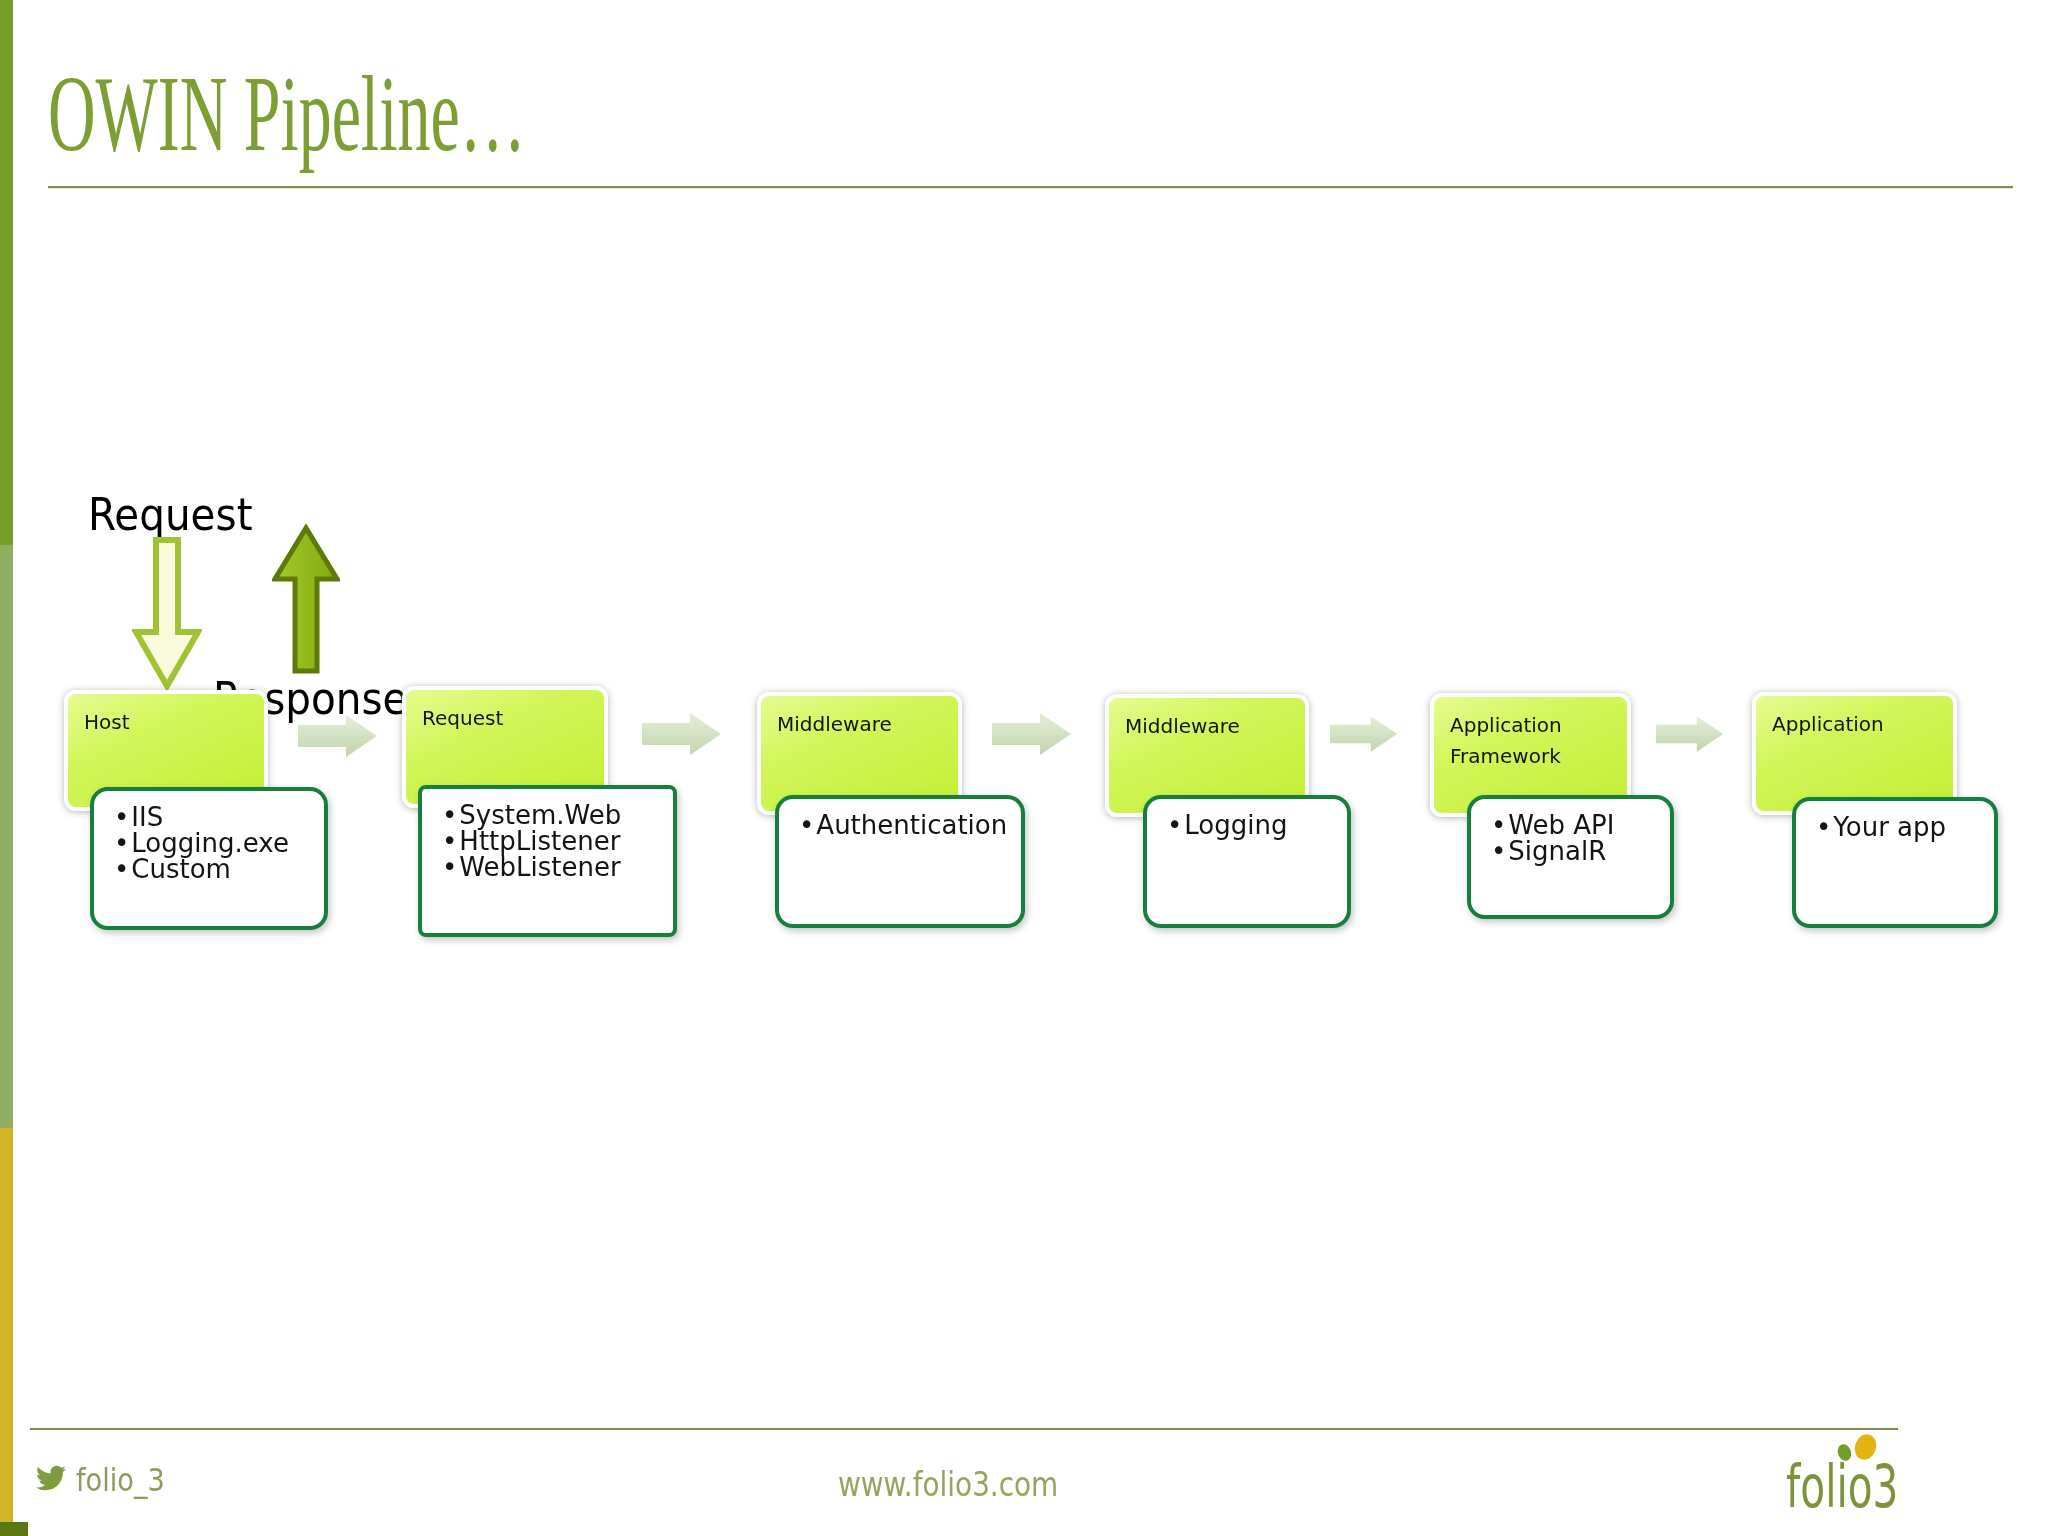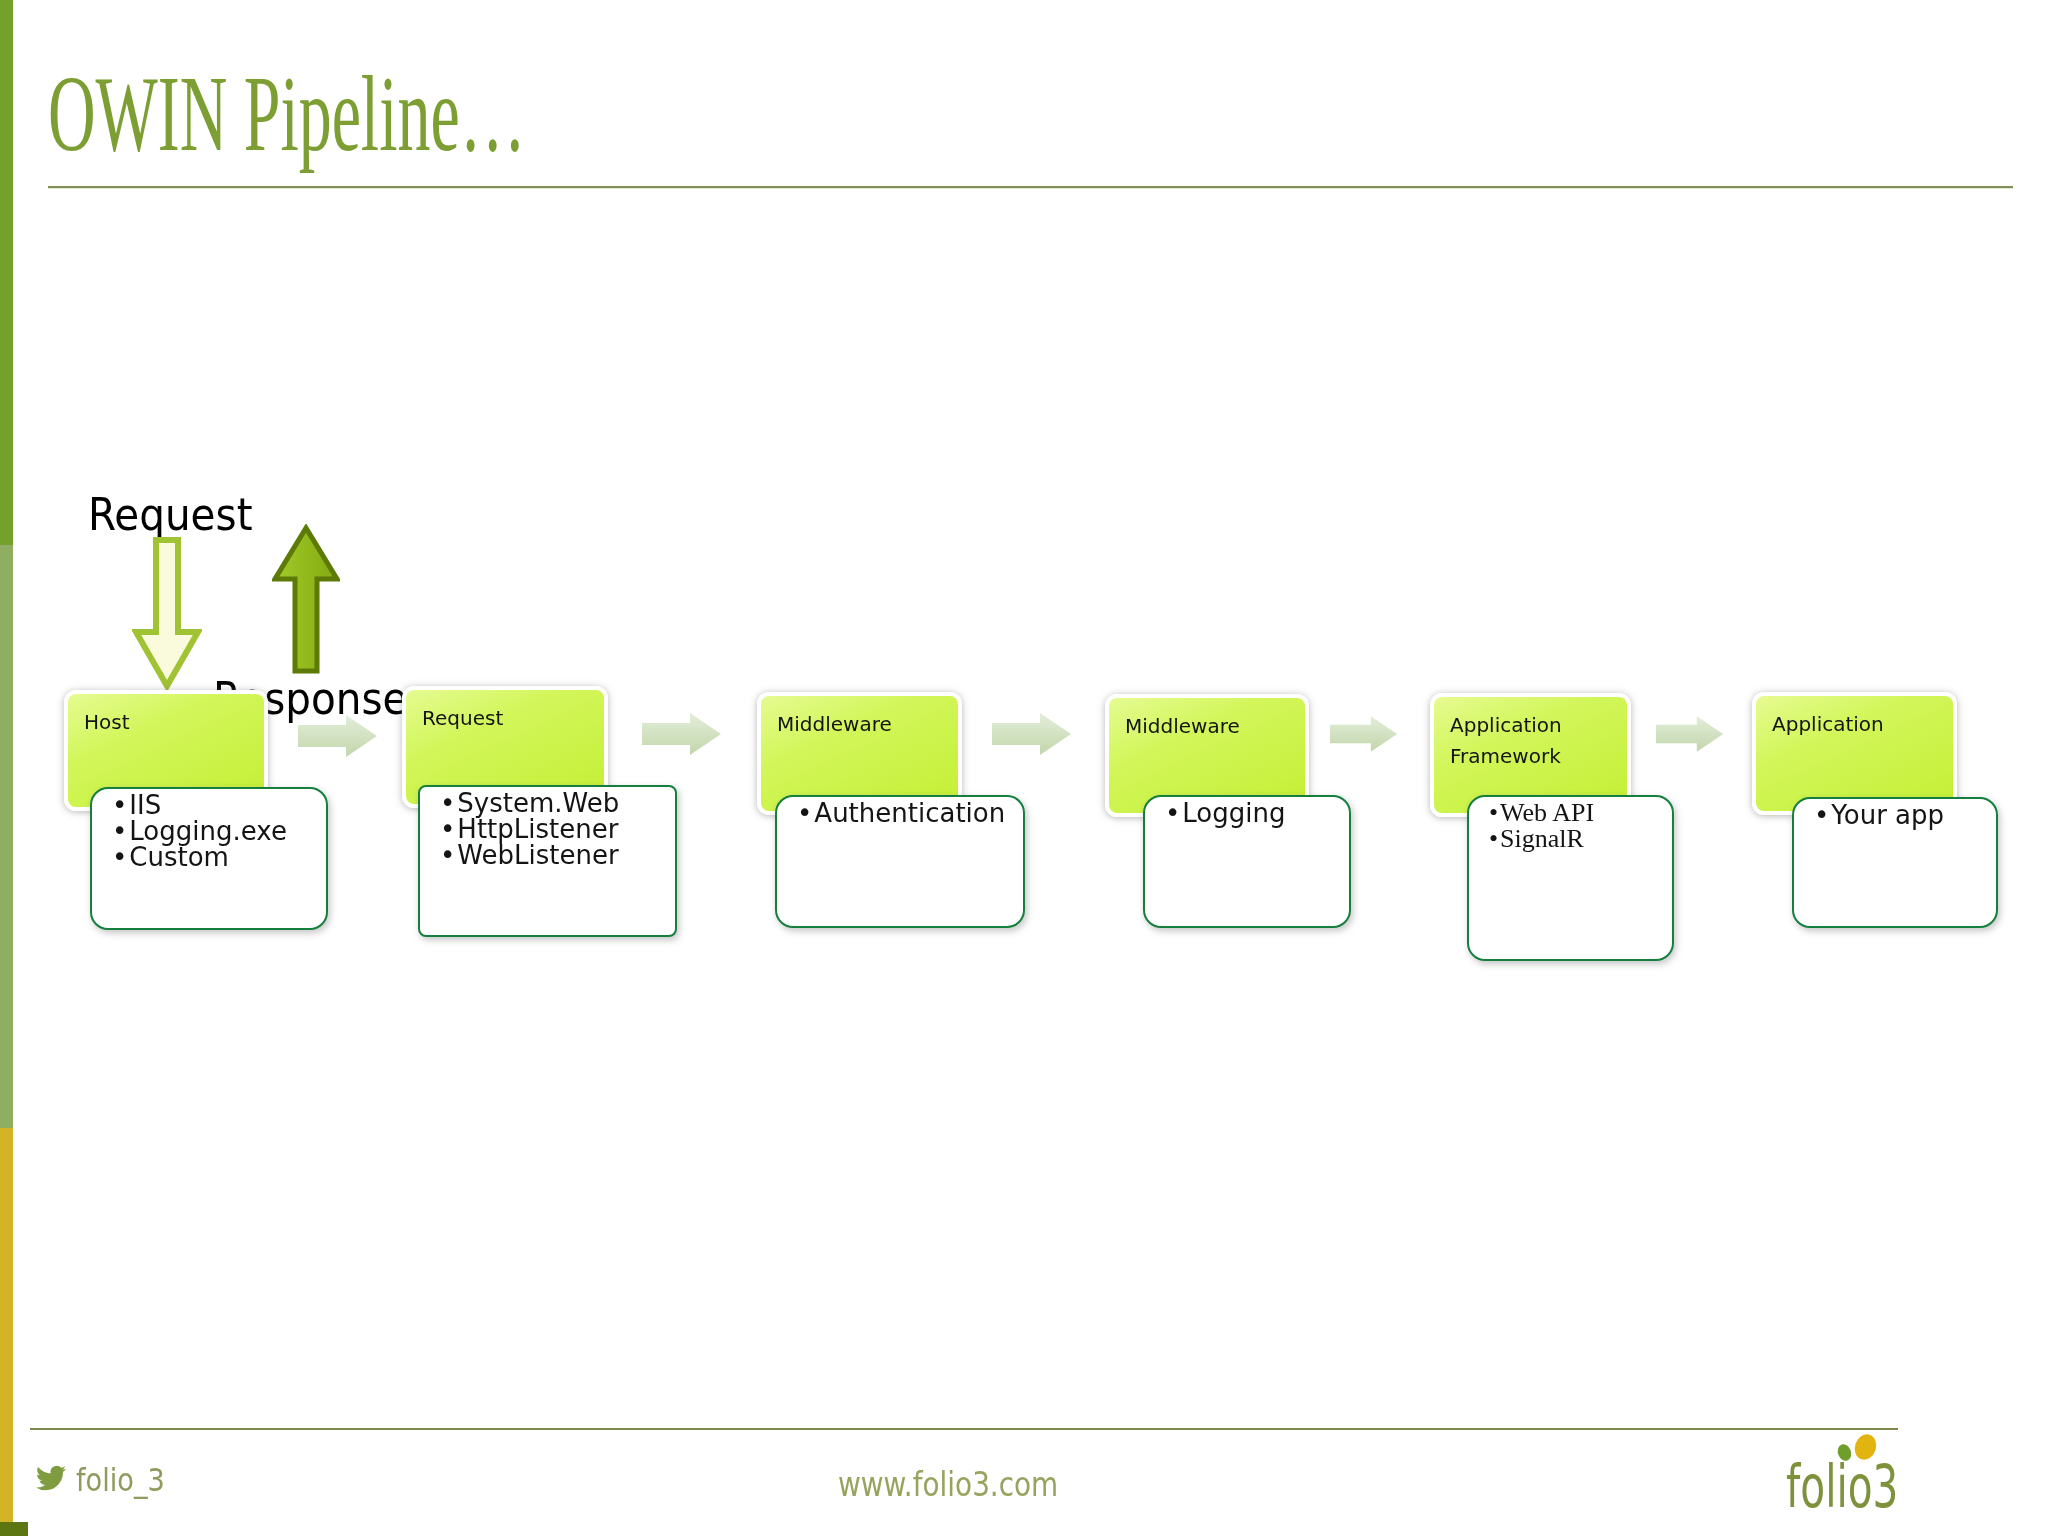--- a/index.html
+++ b/index.html
@@ -25,37 +25,37 @@
               display:inline-block;transform:scaleX(0.9);transform-origin:left top;}
   .lbl-request{left:88px;top:492px;}
   .lbl-response{left:213px;top:676px;}
   .vert-arrow{position:absolute;}
 
   
   .stage-head{position:absolute;box-sizing:border-box;border-radius:12px;border:4px solid #ffffff;
               background:linear-gradient(155deg,#e6fb92 0%,#d2f65a 35%,#c4ef34 100%);
               box-shadow:0 1px 7px rgba(110,110,110,0.5);
               padding:13px 16px 0 16px;font-size:20px;line-height:31px;color:#141414;z-index:2;}
-  .stage-body{position:absolute;box-sizing:border-box;border-radius:18px;border:2px solid #15803d;
+  .stage-body{position:absolute;box-sizing:border-box;border-radius:18px;border:4px solid #15803d;
               background:#ffffff;box-shadow:2px 3px 7px rgba(110,110,110,0.4);
-              padding:3px 6px 0 20px;z-index:3;}
+              padding:13px 6px 0 20px;z-index:3;}
   .stage-body ul{margin:0;padding:0;list-style:none;}
   .stage-body li{font-size:26px;line-height:26px;color:#141414;white-space:nowrap;}
   .stage-body li::before{content:"\2022";margin-right:2px;}
 
   .h1{left:64px;  top:690px;width:204px;height:121px;}
   .b1{left:90px;  top:787px;width:238px;height:143px;}
   .h2{left:402px; top:686px;width:206px;height:122px;}
   .b2{left:418px; top:785px;width:259px;height:152px;border-radius:8px;}
   .h3{left:757px; top:692px;width:205px;height:123px;}
   .b3{left:775px; top:795px;width:250px;height:133px;}
   .h4{left:1105px;top:694px;width:204px;height:123px;}
   .b4{left:1143px;top:795px;width:208px;height:133px;}
   .h5{left:1430px;top:693px;width:201px;height:124px;}
-  .b5{left:1467px;top:795px;width:207px;height:166px;font-family:Liberation Serif, serif;}
+  .b5{left:1467px;top:795px;width:207px;height:124px;}
   .h6{left:1752px;top:692px;width:205px;height:123px;}
   .b6{left:1792px;top:797px;width:206px;height:131px;}
 
   .flow-arrow{position:absolute;z-index:1;}
   .fa1{left:298px; top:714px;}
   .fa2{left:642px; top:712px;}
   .fa3{left:992px; top:712px;}
   .fa4{left:1330px;top:712px;}
   .fa5{left:1656px;top:712px;}
 

